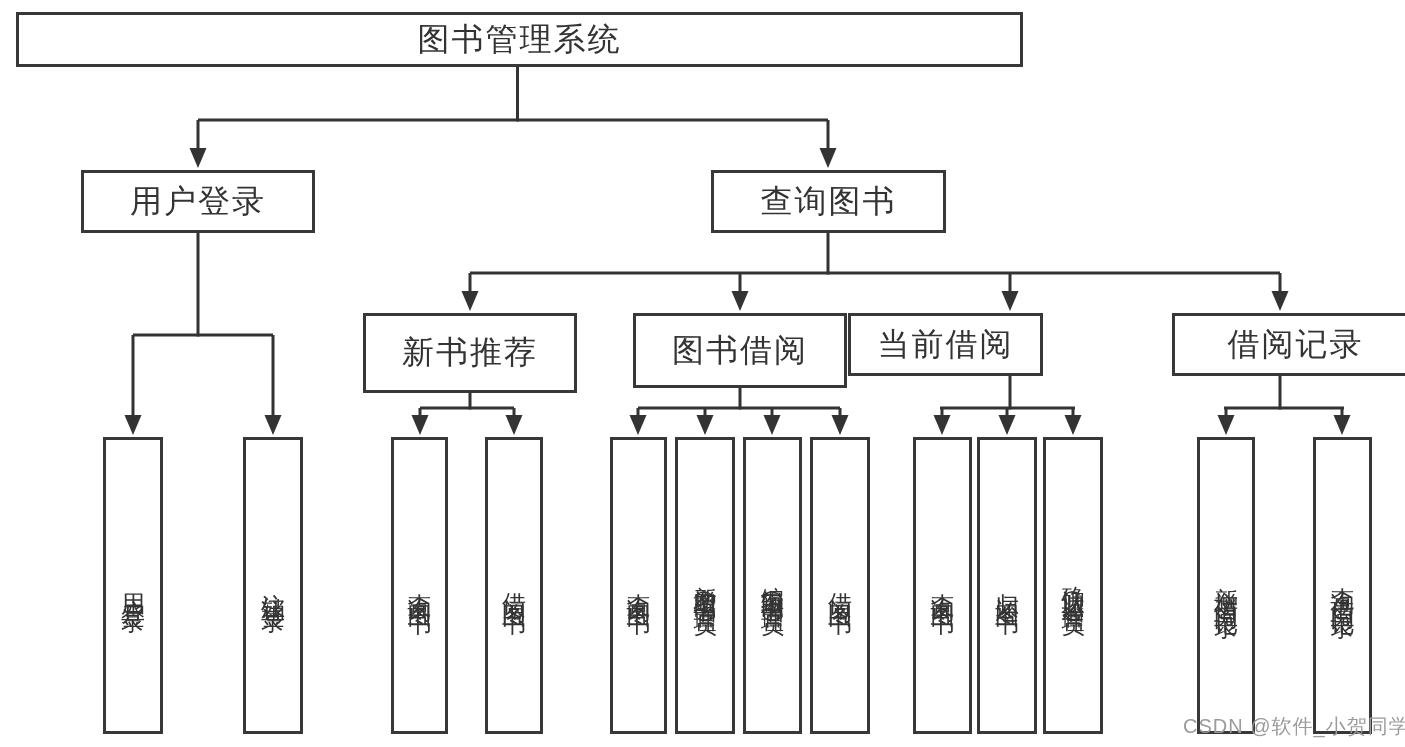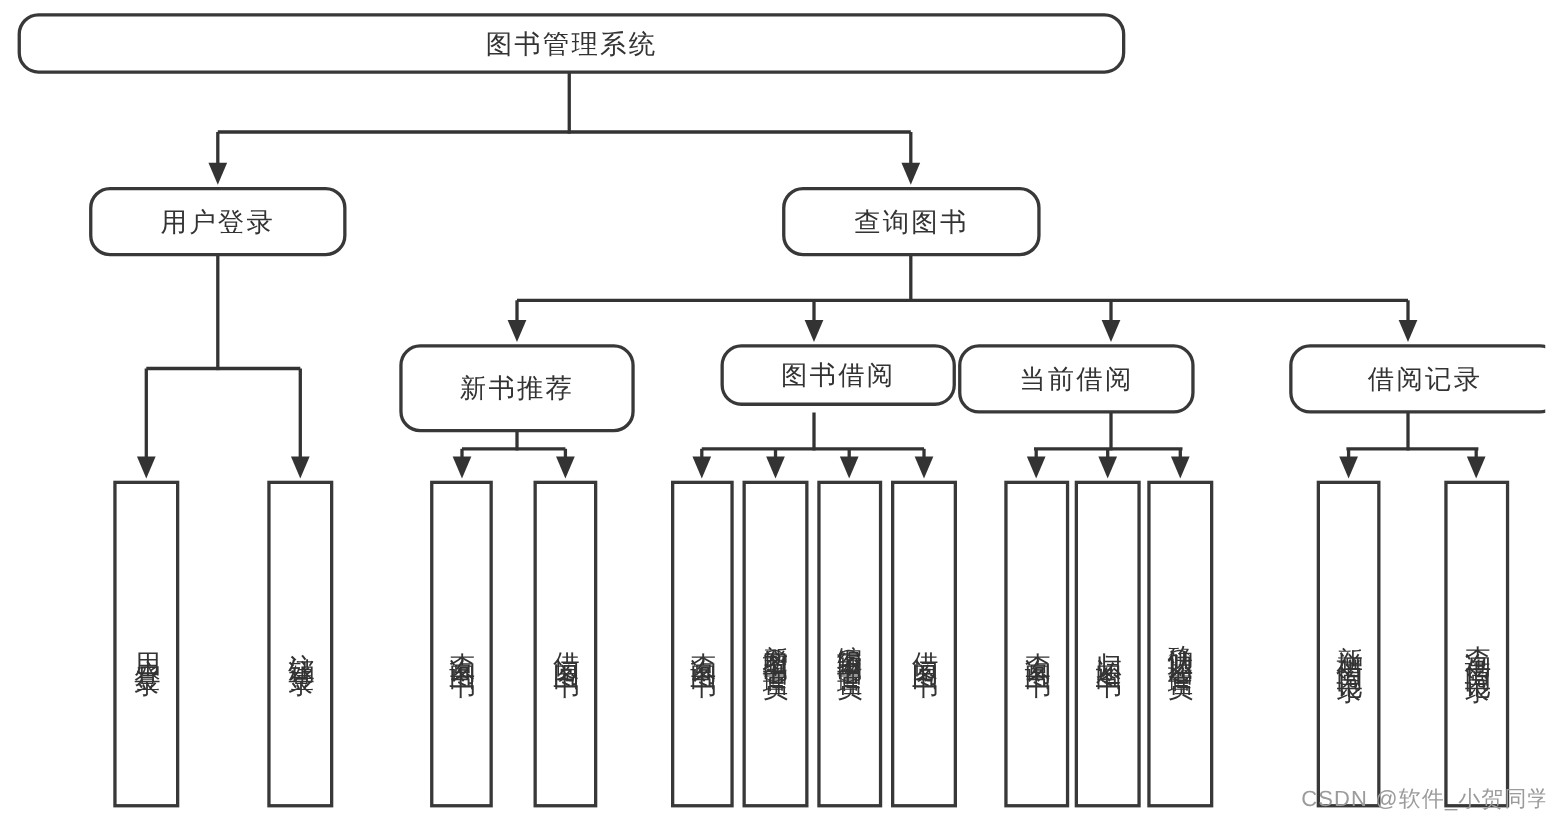--- a/index.html
+++ b/index.html
@@ -15,21 +15,21 @@
     position:absolute;
     box-sizing:border-box;
     border:3px solid #383838;
     background:#ffffff;
     display:flex;
     align-items:center;
     justify-content:center;
     color:#333333;
     z-index:2;
   }
-  .h{font-size:24px;letter-spacing:2px;white-space:nowrap;border-radius:19px;}
+  .h{font-size:32px;letter-spacing:2px;white-space:nowrap;}
   .v{
     writing-mode:vertical-rl;
     text-orientation:mixed;
     font-size:24px;
     letter-spacing:6px;
     line-height:1;
   }
   .v.long{font-size:23px;letter-spacing:4px;}
   .watermark{
     position:absolute;
@@ -114,22 +114,22 @@
       <polygon points="1333.5,415 1350.5,415 1342,435"></polygon>
     </g>
   </svg>
 
   <div class="box h" style="left:16px;top:12px;width:1007px;height:55px">图书管理系统</div>
 
   <div class="box h" style="left:81px;top:170px;width:234px;height:63px">用户登录</div>
   <div class="box h" style="left:711px;top:170px;width:235px;height:63px">查询图书</div>
 
   <div class="box h" style="left:363px;top:313px;width:214px;height:80px">新书推荐</div>
-  <div class="box h" style="left:655px;top:313px;width:214px;height:56px">图书借阅</div>
-  <div class="box h" style="left:871px;top:313px;width:215px;height:63px">当前借阅</div>
+  <div class="box h" style="left:633px;top:313px;width:214px;height:75px">图书借阅</div>
+  <div class="box h" style="left:848px;top:313px;width:195px;height:63px">当前借阅</div>
   <div class="box h" style="left:1172px;top:313px;width:247px;height:63px">借阅记录</div>
 
   <div class="box v" style="left:103px;top:437px;width:60px;height:297px">用户登录</div>
   <div class="box v" style="left:243px;top:437px;width:60px;height:297px">注销登录</div>
 
   <div class="box v" style="left:391px;top:437px;width:57px;height:297px">查询图书</div>
   <div class="box v" style="left:485px;top:437px;width:58px;height:297px">借阅图书</div>
 
   <div class="box v" style="left:610px;top:437px;width:57px;height:297px">查询图书</div>
   <div class="box v long" style="left:675px;top:437px;width:60px;height:297px">新增图书（管理员）</div>

